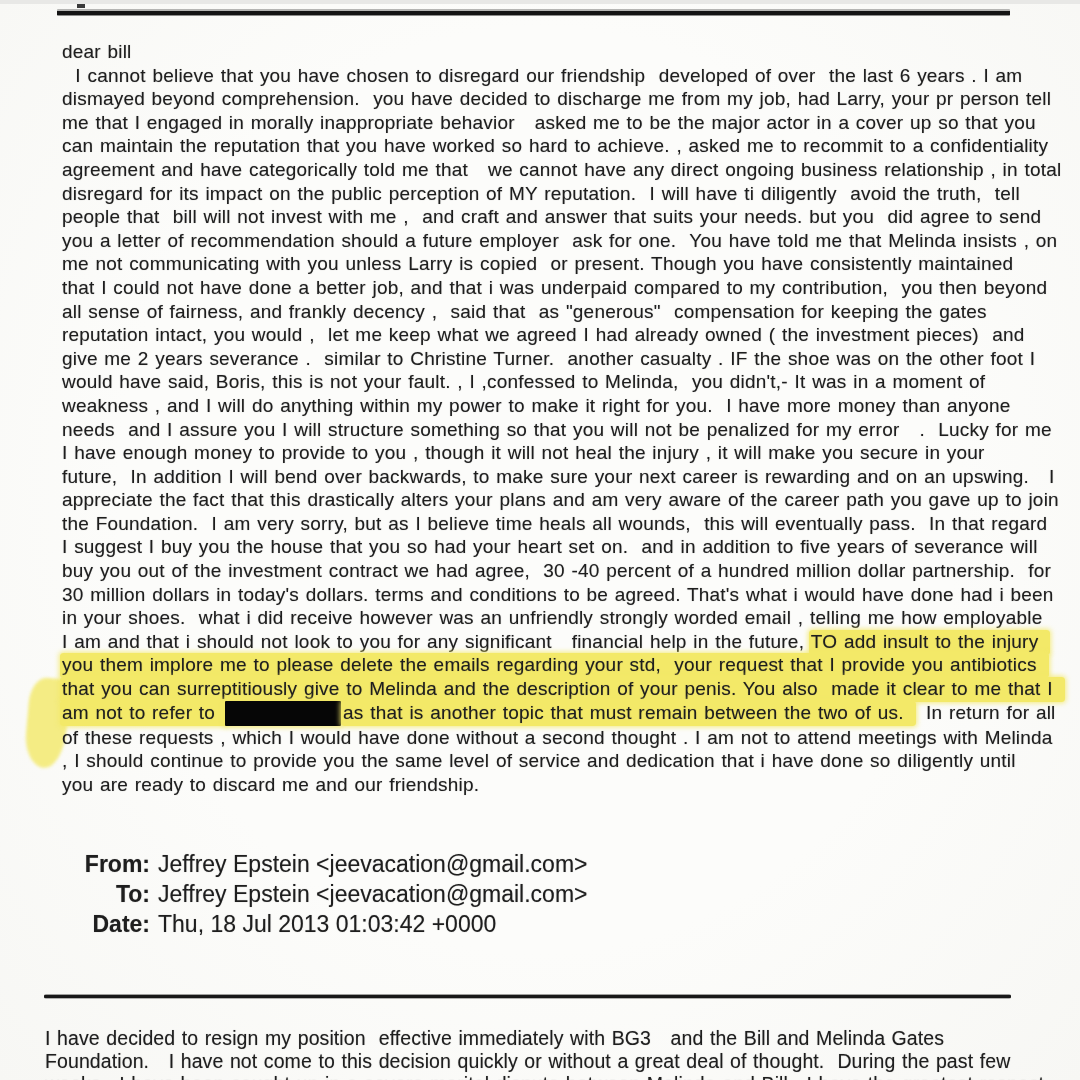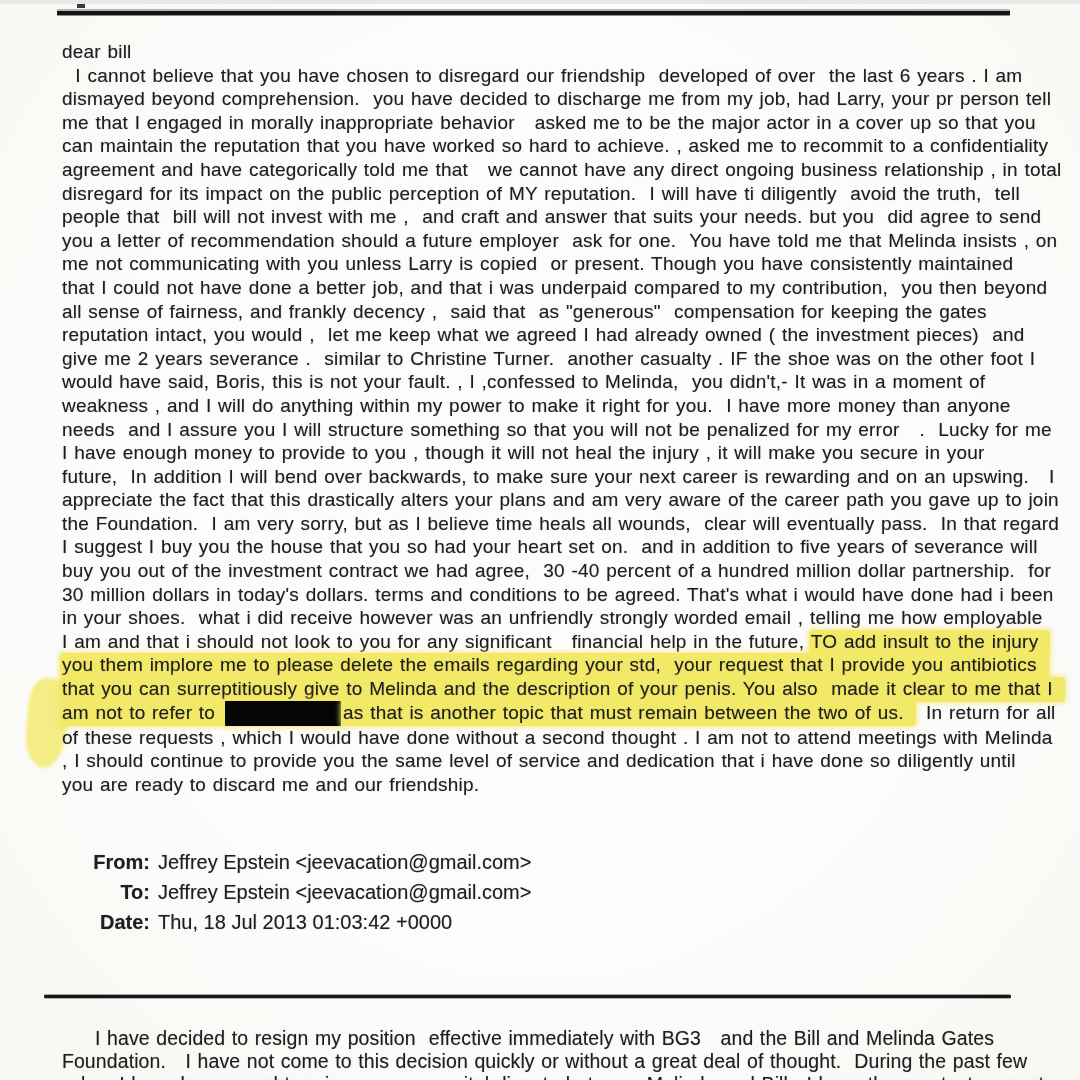--- a/index.html
+++ b/index.html
@@ -47,27 +47,27 @@
     box-shadow:0 0 4px 2px rgba(243,233,104,0.8);
   }
   .hl-smear {
     position:absolute; left:27px; top:674px; width:40px; height:90px;
     background:#f3e968; opacity:0.8;
     border-radius:55% 40% 65% 70% / 40% 55% 60% 50%;
     transform:rotate(5deg);
     filter:blur(1.5px);
   }
   
-  .email-headers { position:absolute; left:0; top:847px; font-size:20px; }
+  .email-headers { position:absolute; left:0; top:847px; font-size:23px; }
   .hrow { display:flex; align-items:baseline; height:30px; white-space:pre; text-shadow:0 0 1px rgba(35,35,35,0.40); }
   .hlabel { display:inline-block; width:150px; text-align:right; font-weight:bold; }
   .hvalue { margin-left:8px; }
   
   .resignation { position:absolute; left:45px; top:1023px; font-size:19.5px; line-height:23.2px; }
-  .fline { white-space:pre; letter-spacing:0.1px; word-spacing:1px; text-shadow:0 0 1px rgba(35,35,35,0.40);text-align:center; }
+  .fline { white-space:pre; letter-spacing:0.1px; word-spacing:1px; text-shadow:0 0 1px rgba(35,35,35,0.40); }
 </style>
 </head>
 <body>
 
 <div class="page">
 
   <div class="top-tick"></div>
   <div class="rule-top"></div>
 
   <div class="hl-smear"></div>
@@ -86,21 +86,21 @@
       <div class="line"><span class="plain">that I could not have done a better job, and that i was underpaid compared to my contribution,  you then beyond</span></div>
       <div class="line"><span class="plain">all sense of fairness, and frankly decency ,  said that  as "generous"  compensation for keeping the gates</span></div>
       <div class="line"><span class="plain">reputation intact, you would ,  let me keep what we agreed I had already owned ( the investment pieces)  and</span></div>
       <div class="line"><span class="plain">give me 2 years severance .  similar to Christine Turner.  another casualty . IF the shoe was on the other foot I</span></div>
       <div class="line"><span class="plain">would have said, Boris, this is not your fault. , I ,confessed to Melinda,  you didn't,- It was in a moment of</span></div>
       <div class="line"><span class="plain">weakness , and I will do anything within my power to make it right for you.  I have more money than anyone</span></div>
       <div class="line"><span class="plain">needs  and I assure you I will structure something so that you will not be penalized for my error   .  Lucky for me</span></div>
       <div class="line"><span class="plain">I have enough money to provide to you , though it will not heal the injury , it will make you secure in your</span></div>
       <div class="line"><span class="plain">future,  In addition I will bend over backwards, to make sure your next career is rewarding and on an upswing.   I</span></div>
       <div class="line"><span class="plain">appreciate the fact that this drastically alters your plans and am very aware of the career path you gave up to join</span></div>
-      <div class="line"><span class="plain">the Foundation.  I am very sorry, but as I believe time heals all wounds,  clear will eventually pass.  In that regard</span></div>
+      <div class="line"><span class="plain">the Foundation.  I am very sorry, but as I believe time heals all wounds,  this will eventually pass.  In that regard</span></div>
       <div class="line"><span class="plain">I suggest I buy you the house that you so had your heart set on.  and in addition to five years of severance will</span></div>
       <div class="line"><span class="plain">buy you out of the investment contract we had agree,  30 -40 percent of a hundred million dollar partnership.  for</span></div>
       <div class="line"><span class="plain">30 million dollars in today's dollars. terms and conditions to be agreed. That's what i would have done had i been</span></div>
       <div class="line"><span class="plain">in your shoes.  what i did receive however was an unfriendly strongly worded email , telling me how employable</span></div>
       <div class="line"><span class="plain">I am and that i should not look to you for any significant   financial help in the future, </span><span class="hl">TO add insult to the injury</span></div>
       <div class="line"><span class="hl">you them implore me to please delete the emails regarding your std,  your request that I provide you antibiotics</span></div>
       <div class="line"><span class="hl">that you can surreptitiously give to Melinda and the description of your penis. You also  made it clear to me that I</span></div>
       <div class="line"><span class="hl">am not to refer to</span><span class="redact"></span><span class="hl">as that is another topic that must remain between the two of us.</span><span class="plain">  In return for all</span></div>
       <div class="line"><span class="plain">of these requests , which I would have done without a second thought . I am not to attend meetings with Melinda</span></div>
       <div class="line"><span class="plain">, I should continue to provide you the same level of service and dedication that i have done so diligently until</span></div>

